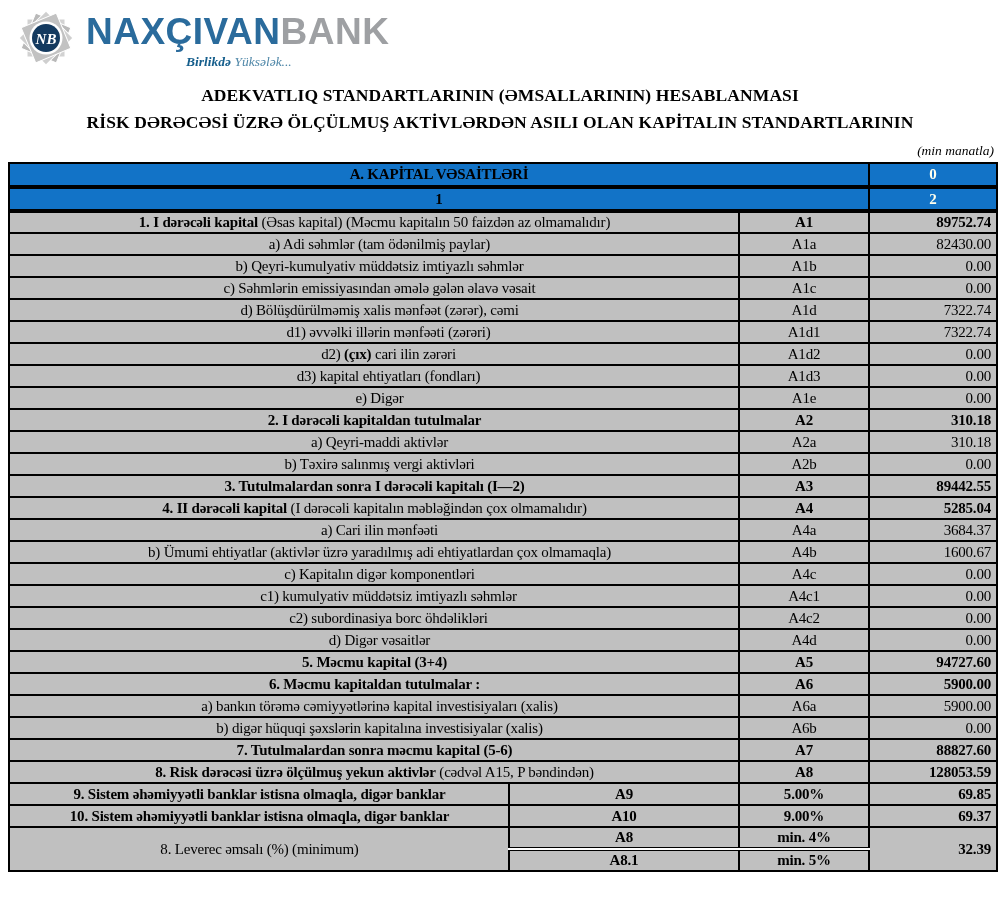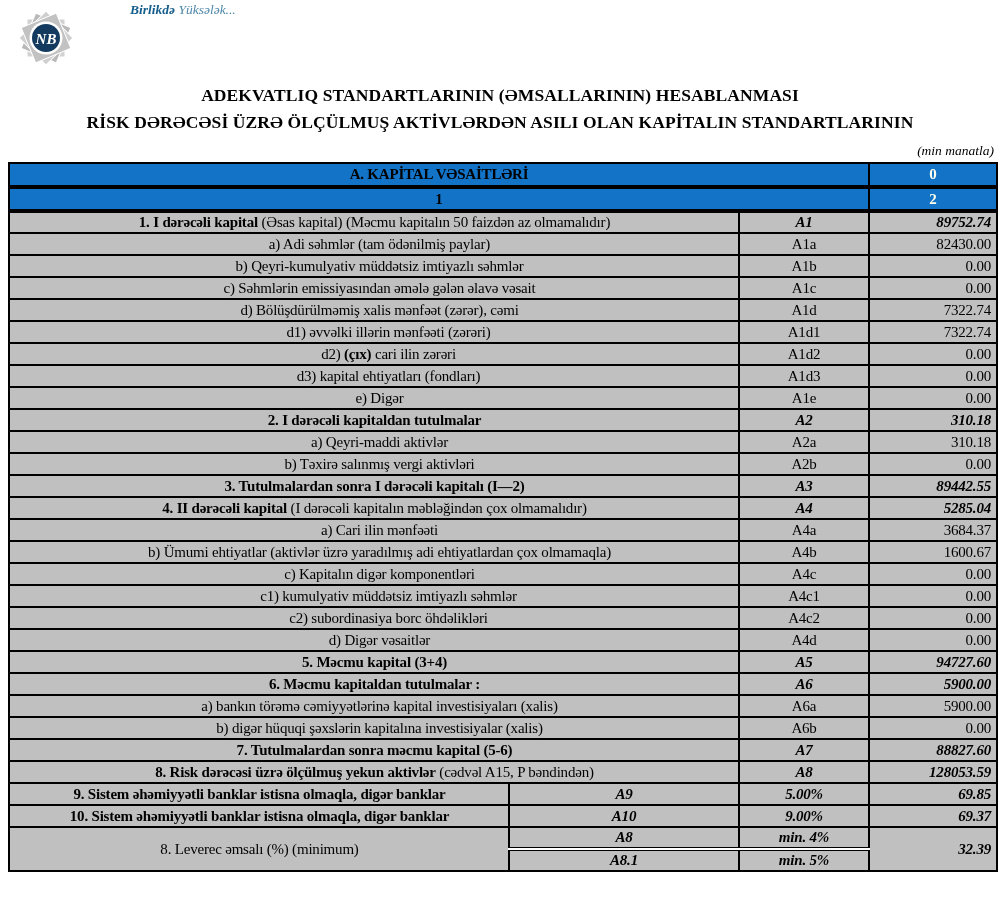--- a/index.html
+++ b/index.html
@@ -23,21 +23,21 @@
   .brand{display:flex;align-items:flex-start;margin-left:14px;height:72px;}
   .gear{width:64px;height:64px;flex:0 0 auto;}
   .brand-text{margin-left:8px;}
   .brand-name{
     font-family:"Liberation Sans",sans-serif;font-weight:bold;
     font-size:37px;letter-spacing:0.5px;line-height:52px;white-space:nowrap;
   }
   .brand-name .primary{color:var(--brand-blue);}
   .brand-name .secondary{color:var(--brand-gray);}
   .tagline{
-    font-size:13.5px;font-style:italic;margin-left:44px;margin-top:-4px;
+    font-size:13.5px;font-style:italic;margin-left:100px;margin-top:-4px;
     font-family:"Liberation Serif",serif;white-space:nowrap;
   }
   .tagline .t-bold{font-weight:bold;color:var(--tagline-dark);}
   .tagline .t-rest{color:var(--tagline-light);}
   
   .doc-title{
     text-align:center;font-weight:bold;font-size:17.5px;line-height:27px;
     margin-top:4px;letter-spacing:0.1px;
   }
   .meta{ text-align:right;margin-right:6px;margin-top:6px;font-size:13.5px;line-height:17px;}
@@ -59,41 +59,44 @@
     height:24px;border-bottom-width:4px;
   }
   tr.hdr td.num-col{color:var(--ivory);}
   td.label{text-align:center;}
   td.code{text-align:center;}
   td.value{text-align:right;padding-right:5px;}
   .indent-0{padding-left:4px;}
   .indent-1{padding-left:14px;}
   .indent-2{padding-left:32px;}
   .strong, .lbl-bold{font-weight:bold;}
-  .bold-row td.code, .bold-row td.value, .bold-cell{font-weight:bold;font-style:italic;}
+  .bold-row td.code, .bold-row td.value, .bold-cell{font-weight:bold;}
   td.double-under{border-bottom:4px double #000;}
 </style>
 </head>
 <body>
 
 <div class="page">
 
   <div class="brand">
     <svg class="gear" viewBox="0 0 64 64">
       <g stroke="#ffffff" stroke-width="1">
         <rect x="13" y="13" width="38" height="38" fill="#d2d2d2" transform="rotate(0 32 32)"></rect>
         <rect x="13" y="13" width="38" height="38" fill="#b9b9b9" transform="rotate(22.5 32 32)"></rect>
         <rect x="13" y="13" width="38" height="38" fill="#cfcfcf" transform="rotate(45 32 32)"></rect>
         <rect x="13" y="13" width="38" height="38" fill="#c2c2c2" transform="rotate(67.5 32 32)"></rect>
       </g>
       <circle cx="32" cy="32" r="16.5" fill="#ffffff"></circle>
       <circle cx="32" cy="32" r="14" fill="#143A5F"></circle>
       <text x="32" y="37.5" text-anchor="middle" font-family="Liberation Serif, serif" font-style="italic" font-weight="bold" font-size="15" fill="#ffffff">NB</text>
     </svg>
     <div class="brand-text">
+      <div class="brand-name">
+        <span class="primary">NAXÇIVAN</span><span class="secondary">BANK</span>
+      </div>
       <div class="tagline">
         <span class="t-bold">Birlikdə</span><span class="t-rest"> Yüksələk...</span>
       </div>
     </div>
   </div>
 
   <div class="doc-title">
     <div>ADEKVATLIQ STANDARTLARININ (ƏMSALLARININ) HESABLANMASI</div>
     <div>RİSK DƏRƏCƏSİ ÜZRƏ ÖLÇÜLMUŞ AKTİVLƏRDƏN ASILI OLAN KAPİTALIN STANDARTLARININ</div>
   </div>

